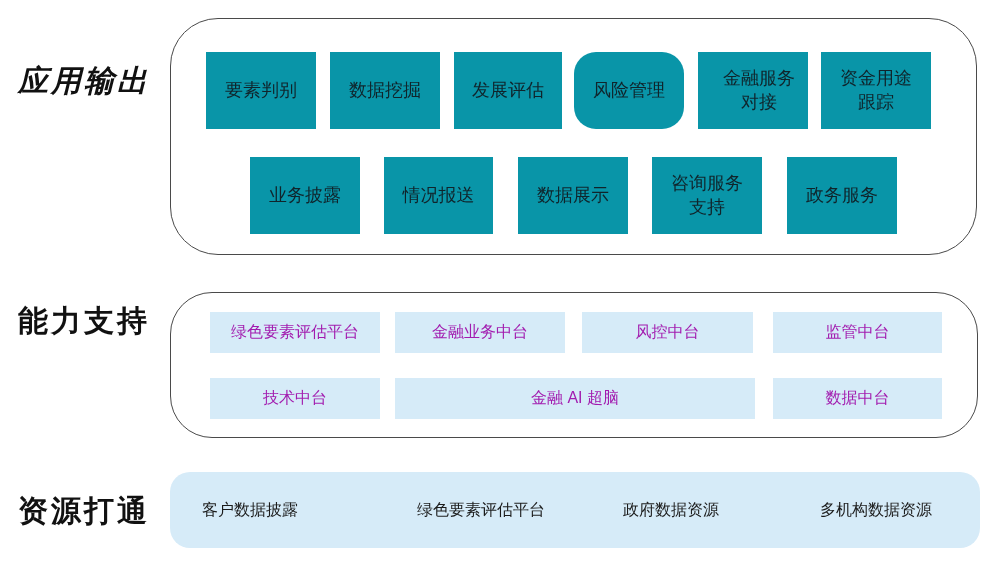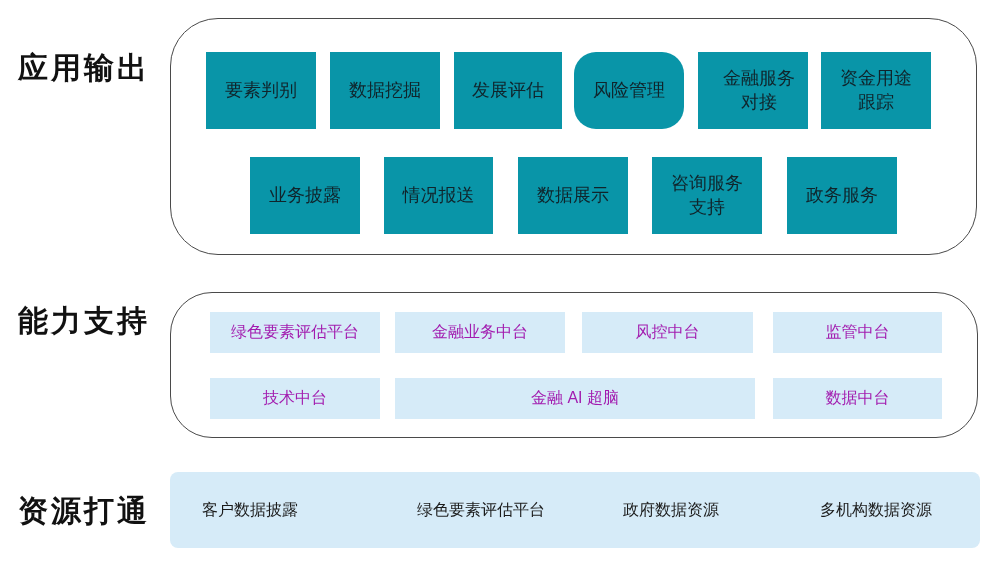--- a/index.html
+++ b/index.html
@@ -12,36 +12,36 @@
   }
   .section-label{
     position:absolute;
     left:18px;
     font-size:30px;
     font-weight:bold;
     color:#111111;
     letter-spacing:3px;
     line-height:36px;
   }
-  .lbl1{top:50px;}
+  .lbl1{top:63px;font-style:italic;}
   .lbl2{top:303px;}
   .lbl3{top:493px;}
 
   .frame{
     position:absolute;
     background:#ffffff;
     border:1px solid #4a4a4a;
     box-sizing:border-box;
   }
   .c1{left:170px;top:18px;width:807px;height:237px;border-radius:48px;}
   .c2{left:170px;top:292px;width:808px;height:146px;border-radius:42px;}
   .c3{
     position:absolute;
     left:170px;top:472px;width:810px;height:76px;
-    border-radius:8px;
+    border-radius:20px;
     background:#D6EBF8;
   }
 
   .teal{
     position:absolute;
     display:flex;align-items:center;justify-content:center;
     background:#0995A8;
     color:#10242B;
     font-size:18px;
     line-height:1.32;

